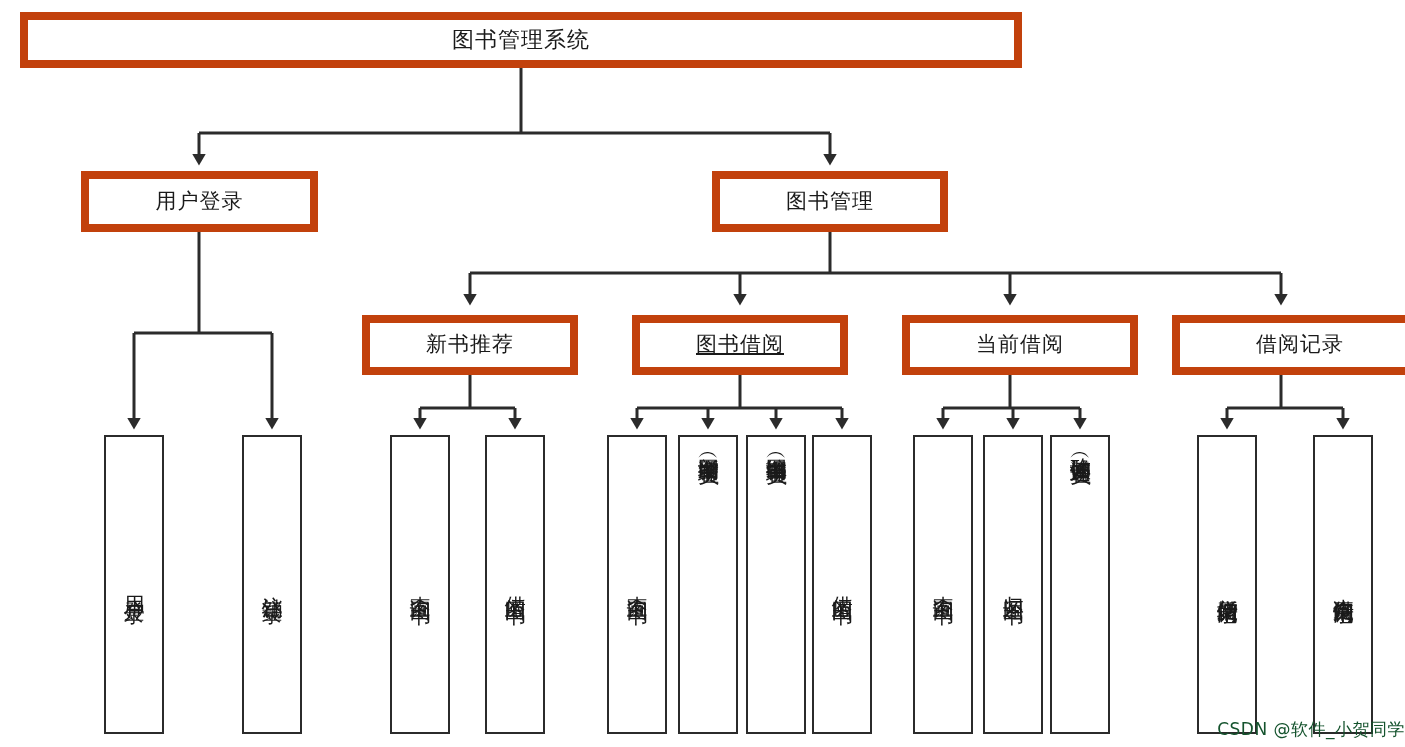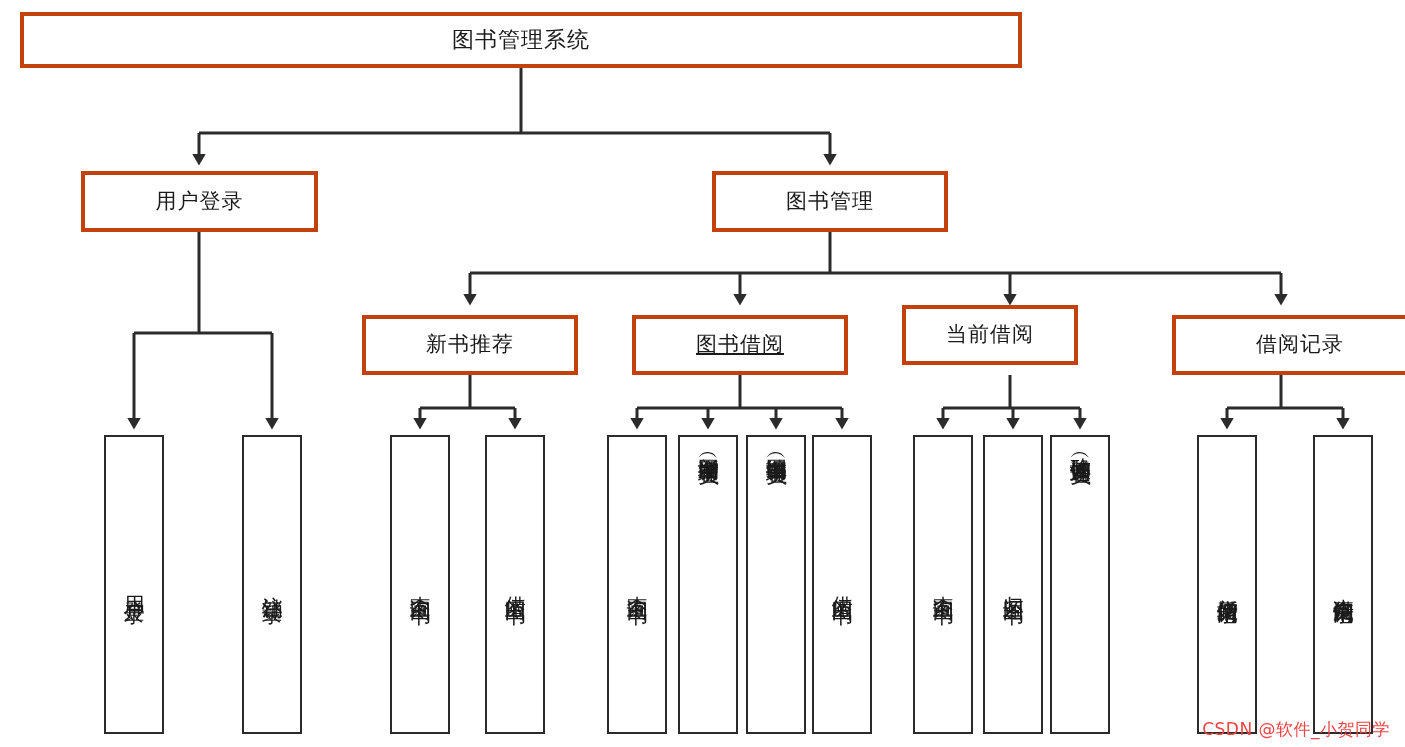--- a/index.html
+++ b/index.html
@@ -13,21 +13,21 @@
   #canvas {
     position: relative;
     width: 1405px;
     height: 747px;
     background: #ffffff;
     overflow: hidden;
   }
   .node {
     position: absolute;
     box-sizing: border-box;
-    border: 4px solid #c2410c;
+    border: 8px solid #c2410c;
     background: #ffffff;
     display: flex;
     align-items: center;
     justify-content: center;
     color: #1a1a1a;
     z-index: 2;
   }
   .node.horiz {
     font-size: 21px;
     letter-spacing: 1px;
@@ -62,24 +62,24 @@
   svg.wires {
     position: absolute;
     left: 0;
     top: 0;
     width: 1405px;
     height: 747px;
     z-index: 1;
   }
   .watermark {
     position: absolute;
-    right: 15px;
+    right: 0;
     bottom: 6px;
     font-size: 17px;
-    color: #ef4444;
+    color: #14532d;
     letter-spacing: 0.5px;
     z-index: 5;
     white-space: nowrap;
   }
 </style>
 </head>
 <body>
 
 <div id="canvas">
 
@@ -146,21 +146,21 @@
   </div>
 
   <div class="node horiz" style="left:362px; top:315px; width:216px; height:60px;">
     <span>新书推荐</span>
   </div>
 
   <div class="node horiz" style="left:632px; top:315px; width:216px; height:60px;text-decoration:underline;">
     <span>图书借阅</span>
   </div>
 
-  <div class="node horiz" style="left:902px; top:305px; width:176px; height:60px;">
+  <div class="node horiz" style="left:902px; top:315px; width:236px; height:60px;">
     <span>当前借阅</span>
   </div>
 
   <div class="node horiz" style="left:1172px; top:315px; width:256px; height:60px;">
     <span>借阅记录</span>
   </div>
 
   <div class="leaf" style="left:104px; top:435px; width:60px; height:299px;">
     <span class="vtext">用户登录</span>
   </div>

